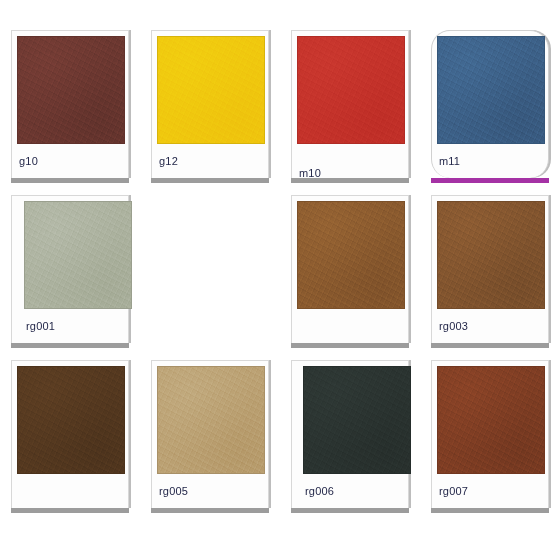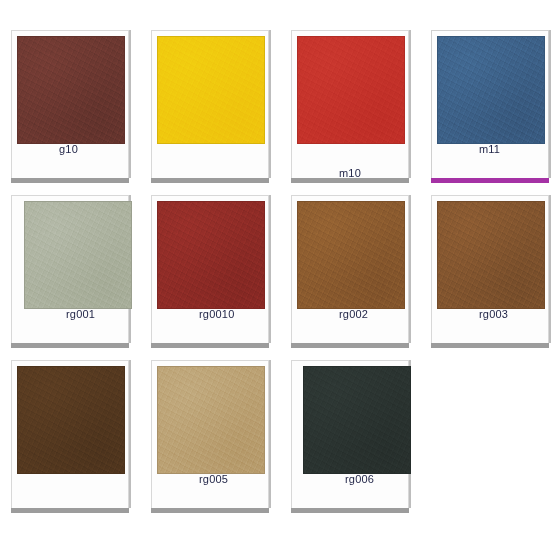--- a/index.html
+++ b/index.html
@@ -63,23 +63,22 @@
       repeating-linear-gradient(28deg,  rgba(0,0,0,0.050) 0 1px, rgba(255,255,255,0.040) 1px 3px, rgba(0,0,0,0) 3px 6px),
       radial-gradient(circle at 28% 22%, rgba(255,255,255,0.10), rgba(0,0,0,0) 58%),
       radial-gradient(circle at 78% 82%, rgba(0,0,0,0.10), rgba(0,0,0,0) 62%);
     mix-blend-mode: overlay;
     opacity: 0.85;
   }
 
   .swatch-label-row {
     flex: 1 1 auto;
     display: flex;
-    align-items: flex-start;
+    align-items: center;
     padding-left: 2px;
-    margin-left: 40px;
   }
 
   .swatch-label {
     font-size: 11px;
     line-height: 1;
     color: #232749;
     letter-spacing: 0.2px;
     white-space: nowrap;
   }
 
@@ -87,36 +86,39 @@
   .swatch-footbar {
     position: absolute;
     left: -1px;
     right: -1px;
     bottom: -5px;
     height: 5px;
     background: #9c9c9c;
   }
   .swatch-card.is-selected .swatch-footbar { background: #a532a5; }
 
-  .swatch-card.is-selected { border-color: #d0d0d0; }
+  .swatch-card.is-selected { border-color: #d0d0d0; border-radius: 19px; }
 </style>
 </head>
 <body>
 
 <div id="swatch-grid">
   <div class="grid-spacer-top"></div>
   <div class="swatch-card" style="grid-area: 2 / 1;">
       <div class="swatch-color" style="background-color: rgb(107, 55, 48);"></div>
       <div class="swatch-label-row">
         <span class="swatch-label">g10</span>
       </div>
       <div class="swatch-footbar"></div>
     </div>
     <div class="swatch-card" style="grid-area: 2 / 2;">
       <div class="swatch-color" style="background-color: rgb(240, 200, 14);"></div>
+      <div class="swatch-label-row">
+        <span class="swatch-label">g12</span>
+      </div>
       <div class="swatch-footbar"></div>
     </div>
     <div class="swatch-card" style="grid-area: 2 / 3; gap: 24px;">
       <div class="swatch-color" style="background-color: rgb(196, 50, 42);"></div>
       <div class="swatch-label-row">
         <span class="swatch-label">m10</span>
       </div>
       <div class="swatch-footbar"></div>
     </div>
     <div class="swatch-card is-selected" style="grid-area: 2 / 4;">
@@ -126,32 +128,22 @@
       </div>
       <div class="swatch-footbar"></div>
     </div>
     <div class="swatch-card" style="grid-area: 3 / 1; padding-left: 12px;">
       <div class="swatch-color" style="background-color: rgb(172, 178, 159);"></div>
       <div class="swatch-label-row">
         <span class="swatch-label">rg001</span>
       </div>
       <div class="swatch-footbar"></div>
     </div>
-    <div class="swatch-card" style="grid-area: 3 / 2;">
-      <div class="swatch-color" style="background-color: rgb(142, 43, 38);"></div>
-      <div class="swatch-label-row">
-        <span class="swatch-label">rg0010</span>
-      </div>
-      <div class="swatch-footbar"></div>
-    </div>
     <div class="swatch-card" style="grid-area: 3 / 3;">
       <div class="swatch-color" style="background-color: rgb(138, 90, 46);"></div>
-      <div class="swatch-label-row">
-        <span class="swatch-label">rg002</span>
-      </div>
       <div class="swatch-footbar"></div>
     </div>
     <div class="swatch-card" style="grid-area: 3 / 4;">
       <div class="swatch-color" style="background-color: rgb(129, 84, 46);"></div>
       <div class="swatch-label-row">
         <span class="swatch-label">rg003</span>
       </div>
       <div class="swatch-footbar"></div>
     </div>
     <div class="swatch-card" style="grid-area: 4 / 1;">
@@ -165,14 +157,21 @@
       </div>
       <div class="swatch-footbar"></div>
     </div>
     <div class="swatch-card" style="grid-area: 4 / 3; padding-left: 11px;">
       <div class="swatch-color" style="background-color: rgb(42, 51, 48);"></div>
       <div class="swatch-label-row">
         <span class="swatch-label">rg006</span>
       </div>
       <div class="swatch-footbar"></div>
     </div>
+    <div class="swatch-card" style="grid-area: 4 / 4;">
+      <div class="swatch-color" style="background-color: rgb(126, 61, 35);"></div>
+      <div class="swatch-label-row">
+        <span class="swatch-label">rg007</span>
+      </div>
+      <div class="swatch-footbar"></div>
+    </div>
     <div class="grid-spacer-bottom"></div>
 </div>
 
 </body></html>

